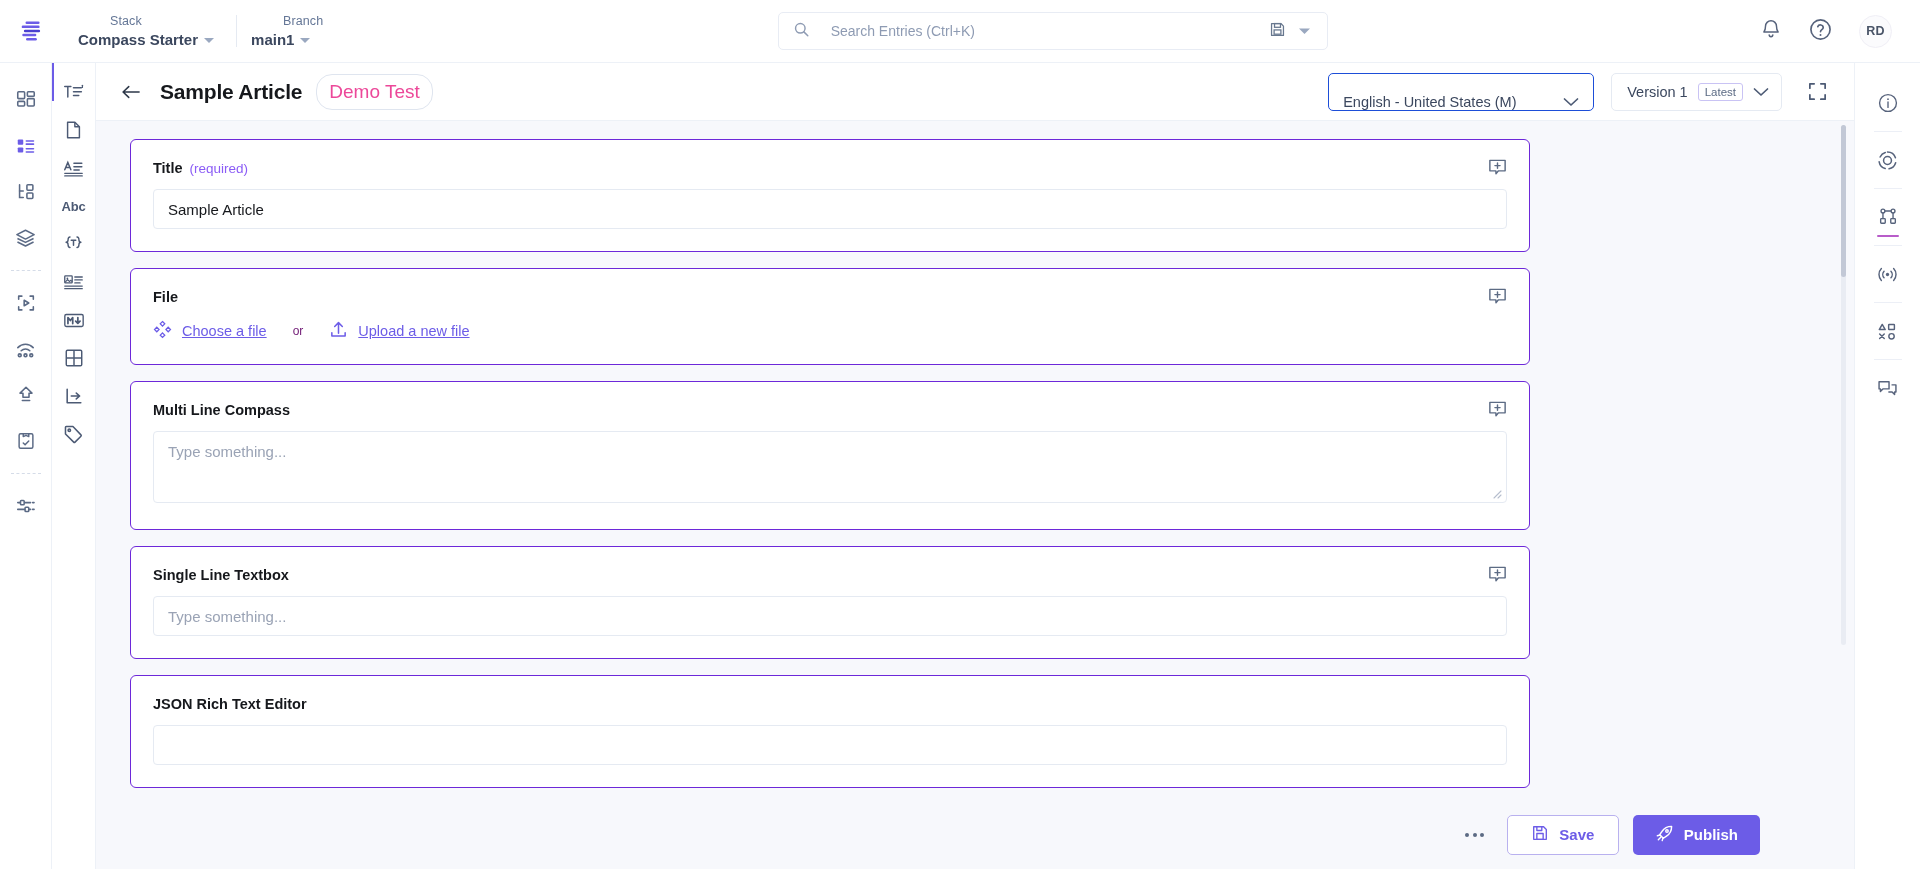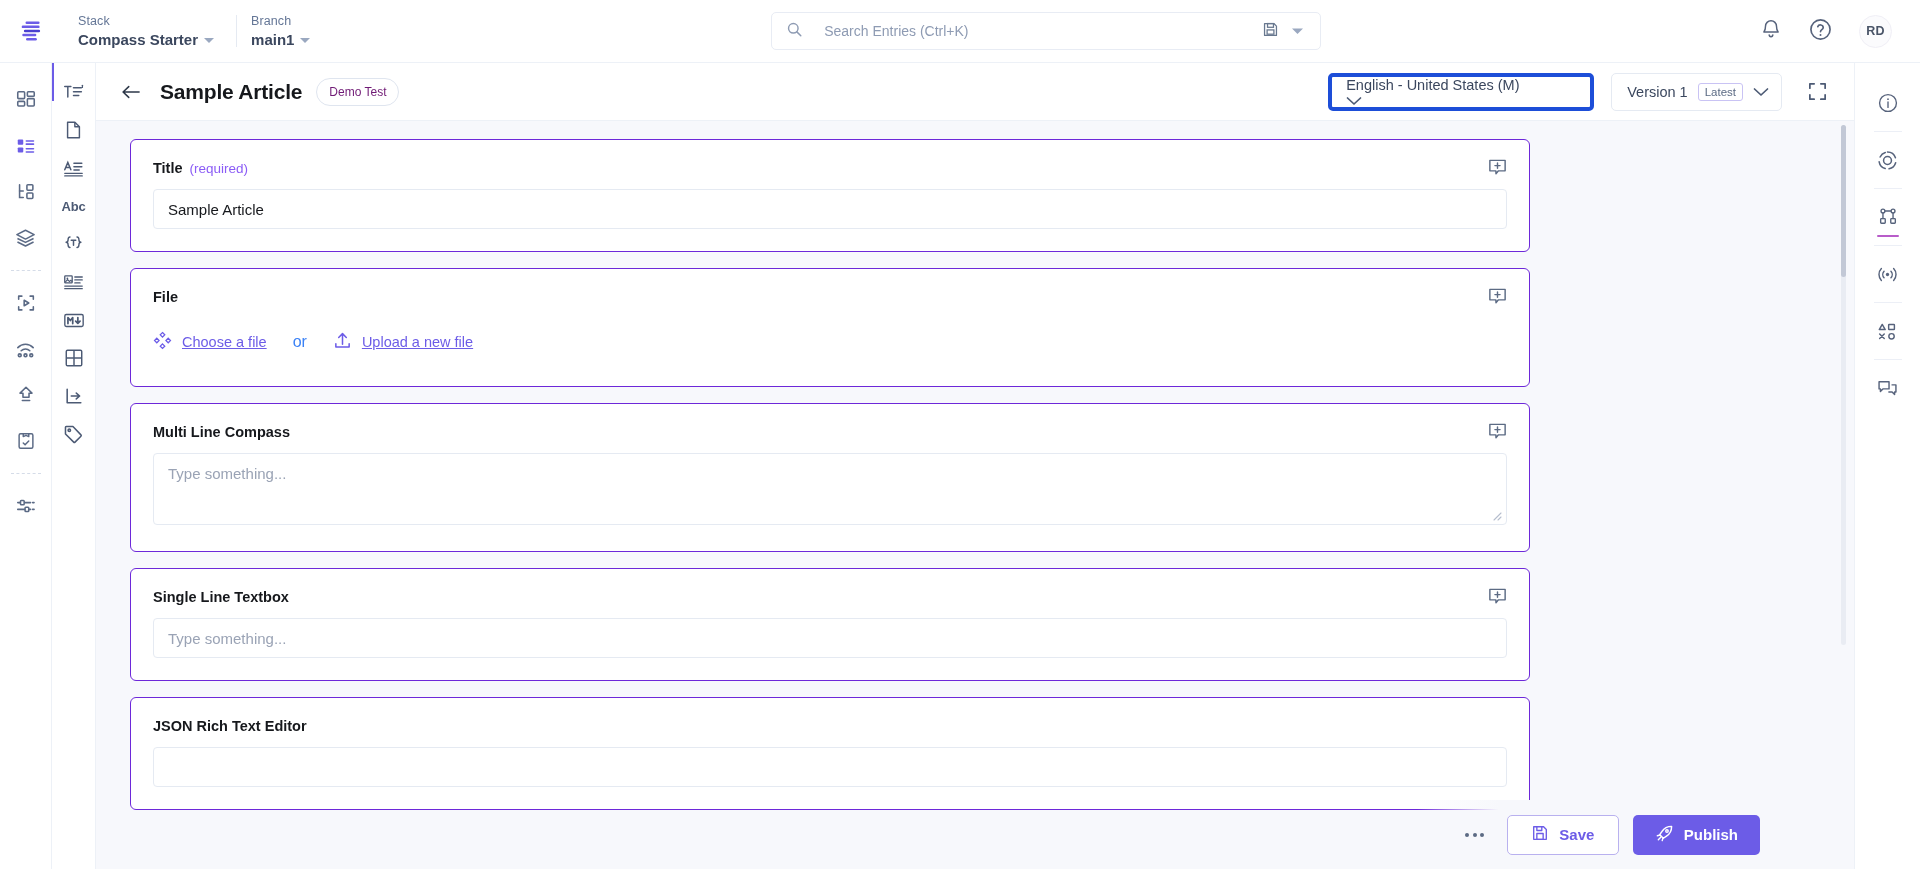--- a/index.html
+++ b/index.html
@@ -22,21 +22,21 @@
     position: relative; z-index: 40;
   }
   .brand-logo {
     width: 64px; height: 63px;
     display: flex; align-items: center; justify-content: center;
   }
   .logo-mark { width: 26px; height: 26px; display: block; }
 
   .stack-group { display: flex; align-items: center; height: 63px; }
   .sel-block { padding: 0 22px 0 14px; display: flex; flex-direction: column; justify-content: center; gap: 3px; }
-  .sel-label { font-size: 12.5px; color: #647696; letter-spacing: .1px; }
+  .sel-label { font-size: 12.5px; color: #647696; letter-spacing: .1px; margin-left: 32px; }
   .sel-value-row { display: flex; align-items: center; gap: 6px; }
   .sel-value { font-size: 15px; color: #3b475e; font-weight: 600; }
   .caret-sm {
     width: 0; height: 0; border-left: 5px solid transparent;
     border-right: 5px solid transparent; border-top: 5.5px solid #9aa8c0;
     margin-top: 2px;
   }
   .vdiv { width: 1px; height: 32px; background: #e5eaf2; }
 
   .search-wrap { flex: 1; display: flex; justify-content: center; }
@@ -106,28 +106,28 @@
     background: #fff;
   }
   .back-btn {
     width: 30px; height: 30px; display: flex; align-items: center; justify-content: center;
     cursor: pointer; margin-right: 14px;
   }
   .page-title { font-size: 21px; font-weight: 700; color: #16181c; letter-spacing: -.2px; }
   .title-tag {
     margin-left: 14px; padding: 6px 12px;
     border: 1px solid #dfe5ef; border-radius: 16px;
-    font-size: 12px; color: #701a75; background: #fff;
+    font-size: 19px; color: #ec4899; background: #fff;
   }
   .ph-spacer { flex: 1; }
   .locale-select {
     width: 266px; height: 38px;
-    border: 4px solid #1d4ed8; border-radius: 5px;
-    display: flex; align-items: flex-start; justify-content: space-between;
-    padding: 0 14px; font-size: 14.5px; color: #3b475e; cursor: pointer; flex-direction: column;
+    border: 1px solid #1d4ed8; border-radius: 5px;
+    display: flex; align-items: flex-end; justify-content: space-between;
+    padding: 0 14px; font-size: 14.5px; color: #3b475e; cursor: pointer;
   }
   .version-select {
     margin-left: 17px;
     height: 38px; border: 1px solid #e5eaf2; border-radius: 5px;
     display: flex; align-items: center; gap: 10px;
     padding: 0 12px 0 15px; font-size: 14.5px; color: #3b475e; cursor: pointer;
   }
   .latest-badge {
     border: 1px solid #c9c3f4; border-radius: 3px;
     padding: 2px 6px; font-size: 11.5px; color: #5c6b84; background: #fff;
@@ -171,21 +171,21 @@
   .ftextarea::placeholder { color: #9aa3b5; }
   .ta-wrap { position: relative; }
   .ta-grip { position: absolute; right: 5px; bottom: 4px; pointer-events: none; }
 
   .file-row { display: flex; align-items: center; gap: 0; padding-top: 2px; }
   .file-link {
     display: flex; align-items: center; gap: 10px;
     color: #6c5ce7; font-size: 14.5px; font-weight: 400;
     text-decoration: underline; cursor: pointer;
   }
-  .file-or { margin: 13px 26px; font-size: 16px; color: #3b82f6; }
+  .file-or { margin: 4px 26px; font-size: 12px; color: #701a75; }
 
   
   .rightrail {
     width: 66px; flex: 0 0 66px;
     background: #fff; border-left: 1px solid #edf1f7;
     display: flex; flex-direction: column; align-items: center;
     padding-top: 18px;
   }
   .rr-item { width: 44px; height: 44px; display: flex; align-items: center; justify-content: center; cursor: pointer; position: relative; }
   .rr-item.active:after {

